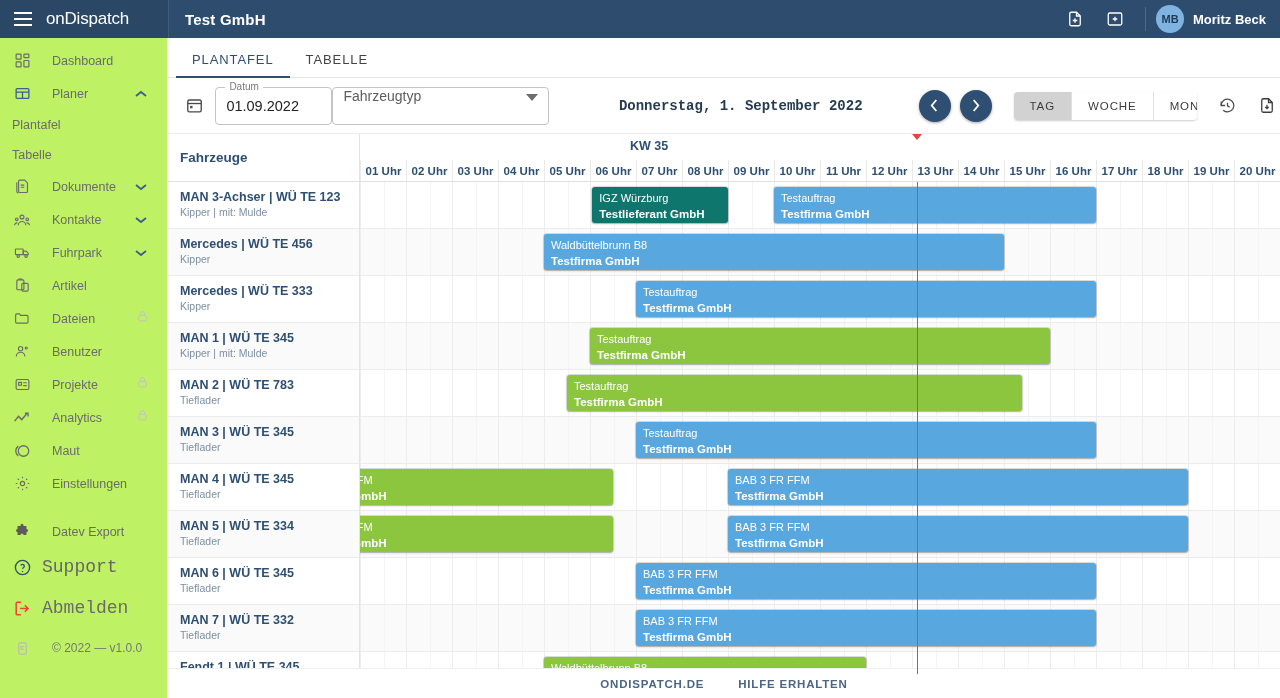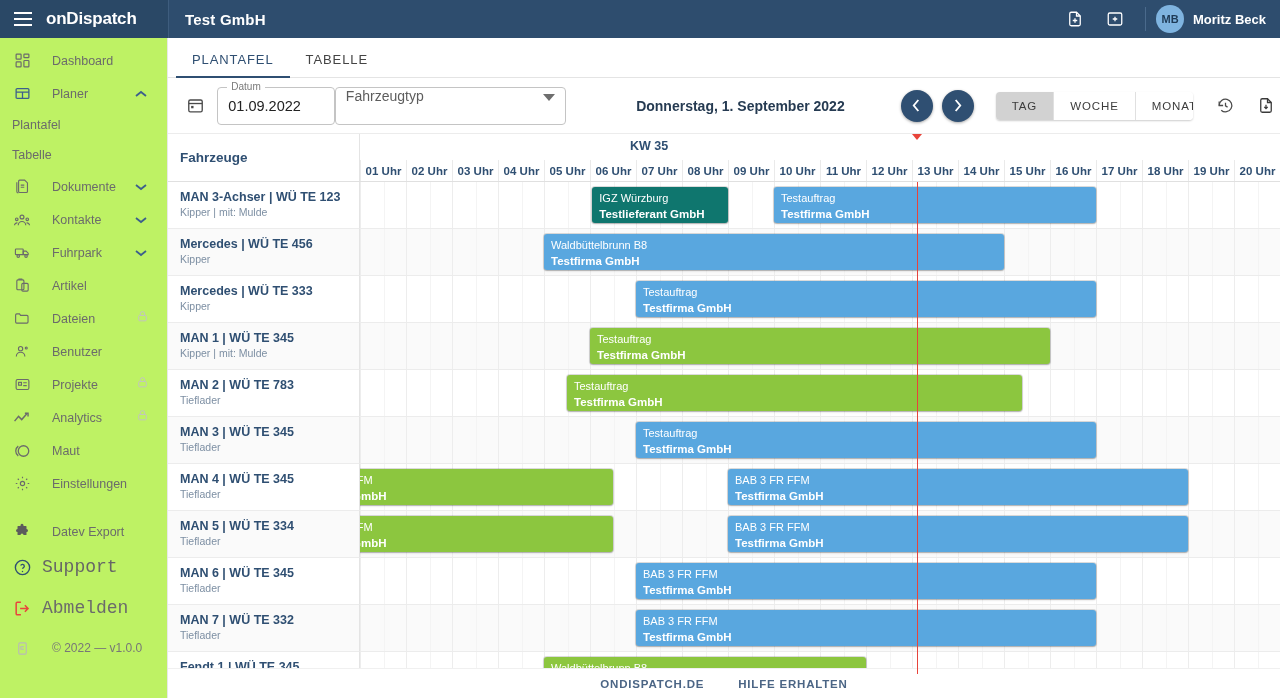--- a/index.html
+++ b/index.html
@@ -18,21 +18,21 @@
   }
   .topbar-left {
     width: 168px; height: 38px; display: flex; align-items: center;
     background: #2a4866; flex: 0 0 168px;
   }
   .burger { width: 18px; height: 14px; margin-left: 14px; margin-right: 14px; cursor: pointer; position: relative; }
   .burger i { position: absolute; left: 0; width: 18px; height: 2px; background: #fff; }
   .burger i:nth-child(1) { top: 0; }
   .burger i:nth-child(2) { top: 6px; }
   .burger i:nth-child(3) { top: 12px; }
-  .brand { font-size: 17px; font-weight: bold; letter-spacing: -0.2px; }
+  .brand { font-size: 17px; font-weight: normal; letter-spacing: -0.2px; }
   .topbar-div { width: 1px; height: 38px; background: #3e5d7e; }
   .app-title { font-size: 15px; font-weight: bold; margin-left: 16px; letter-spacing: 0.2px; }
   .topbar-right { margin-left: auto; display: flex; align-items: center; padding-right: 14px; }
   .tb-icon { width: 30px; height: 30px; display: flex; align-items: center; justify-content: center; cursor: pointer; margin: 0 5px; }
   .tb-sep { width: 1px; height: 24px; background: #4a6a8c; margin: 0 10px; }
   .avatar {
     width: 28px; height: 28px; border-radius: 50%; background: #7fb4e0;
     color: #1e3a56; font-size: 11px; font-weight: bold;
     display: flex; align-items: center; justify-content: center; margin-right: 9px;
   }
@@ -82,21 +82,21 @@
   .date-field input {
     border: 0; outline: 0; font-size: 14.5px; color: #222; width: 105px;
     font-family: "Liberation Sans", sans-serif; background: transparent;
   }
   .select-field {
     width: 252px; height: 38px; border: 1px solid #c4c4c4; border-radius: 4px;
     display: flex; align-items: flex-start; padding: 0 10px; cursor: pointer; gap: 16px;
   }
   .select-field .sv { font-size: 14px; color: #5d5d5d; }
   .select-field .caret { margin-left: auto; }
-  .cur-date { margin-left: 70px; font-size: 14px; font-weight: bold; color: #263b52; white-space: nowrap; }
+  .cur-date { margin-left: 70px; font-size: 14px; font-weight: bold; color: #263b52; white-space: nowrap; font-family: Liberation Mono, monospace; }
   .navbtns { margin-left: 56px; display: flex; gap: 9px; }
   .circ {
     width: 32px; height: 32px; border-radius: 50%; background: #2f4f72; color: #fff;
     display: flex; align-items: center; justify-content: center; cursor: pointer;
     box-shadow: 0 1px 3px rgba(0,0,0,.35); font-size: 15px;
   }
   .seg { margin-left: 22px; display: flex; border-radius: 4px; overflow: hidden; box-shadow: 0 1px 2px rgba(0,0,0,.2); }
   .seg div {
     padding: 0 16px; height: 28px; display: flex; align-items: center; justify-content: center;
     font-size: 11.5px; letter-spacing: 0.9px; color: #3c3c3c; background: #fff; cursor: pointer;

